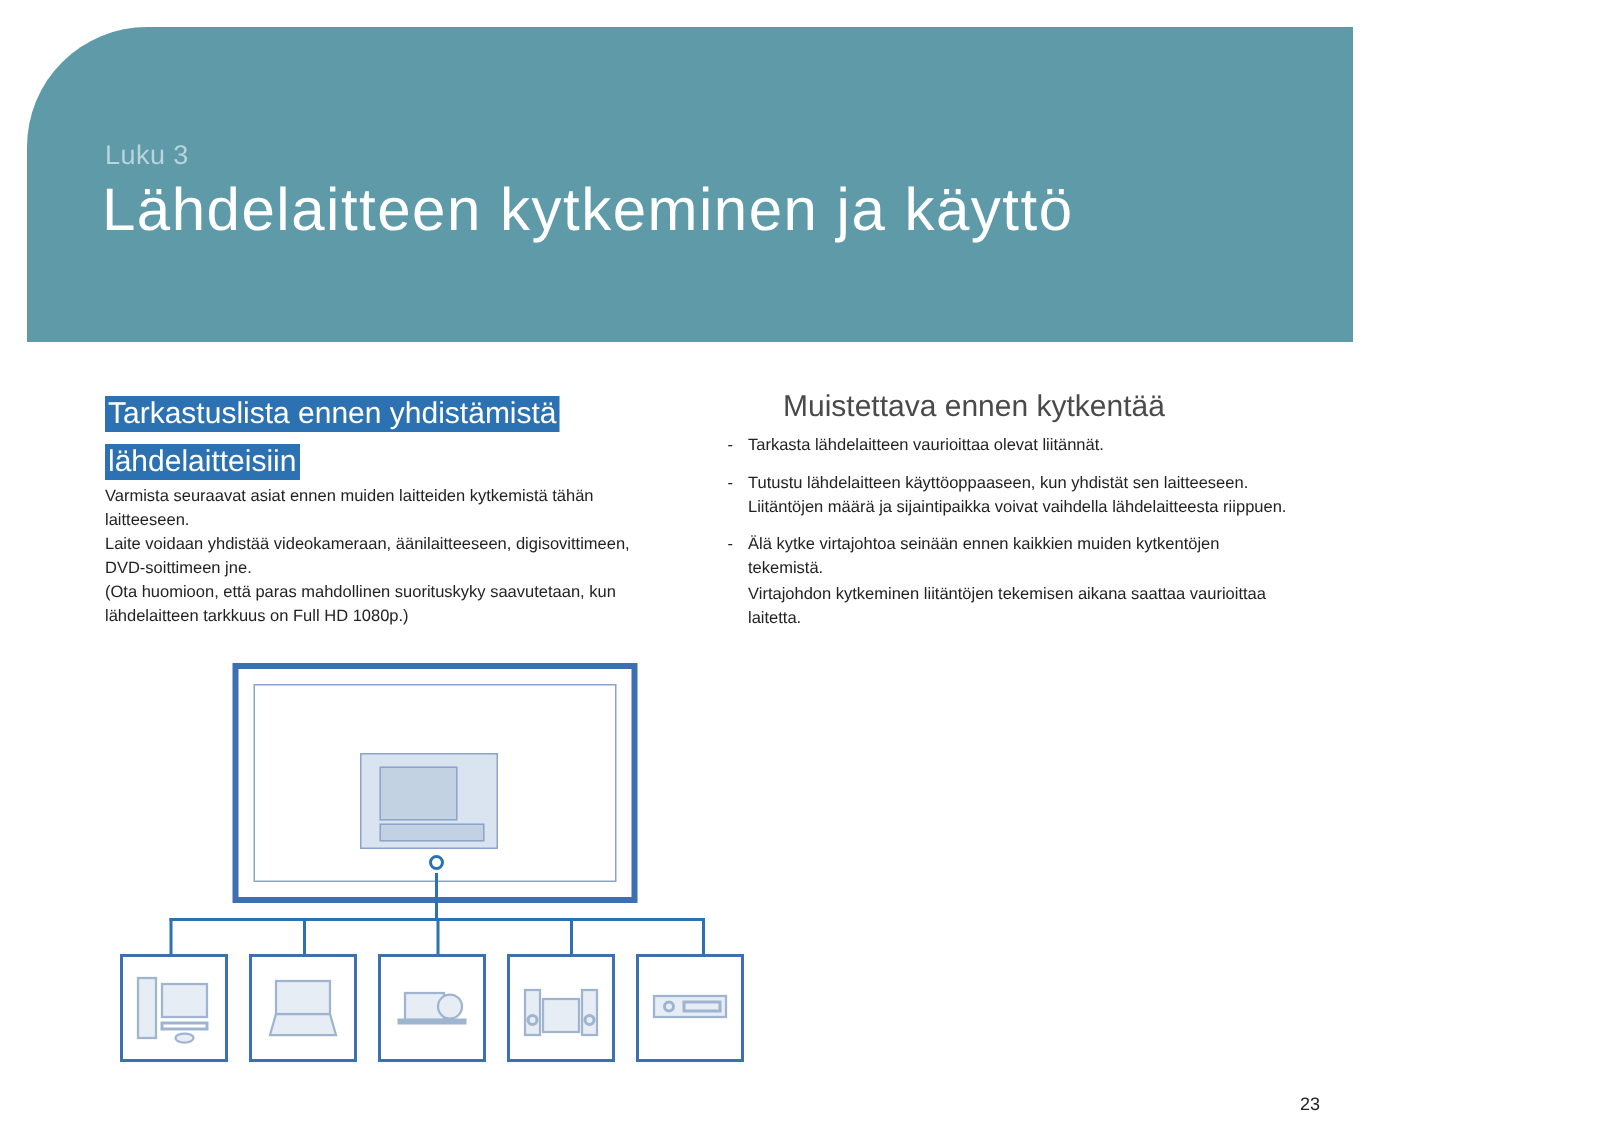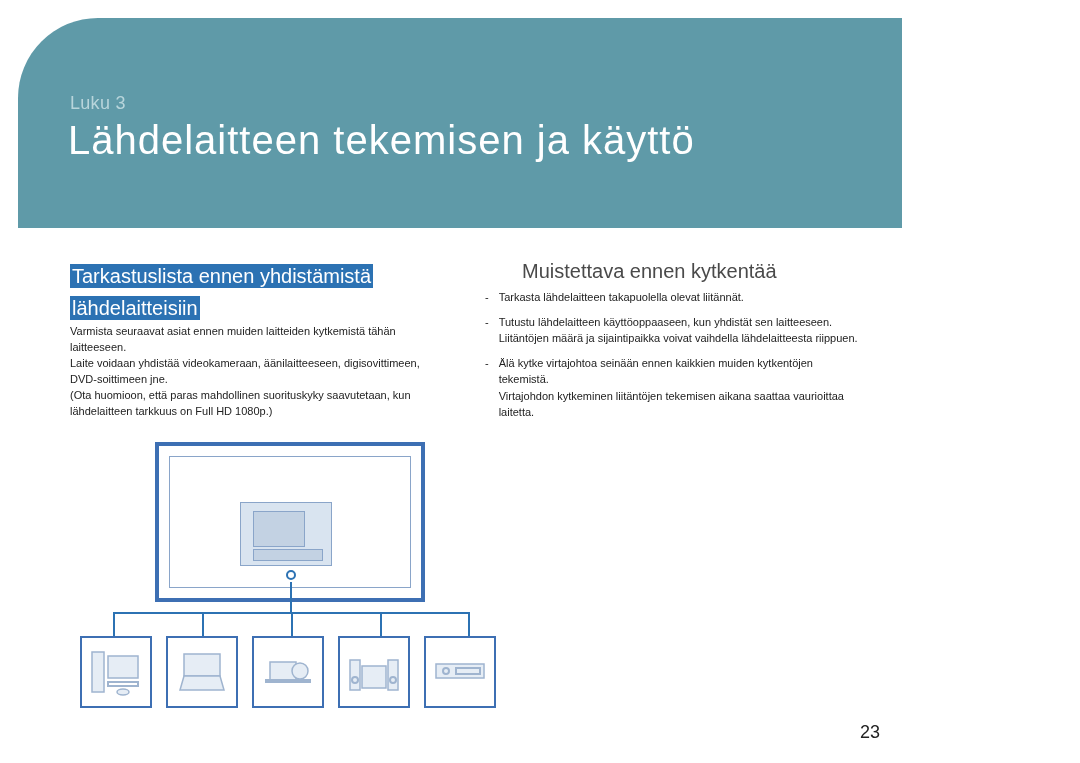--- a/index.html
+++ b/index.html
@@ -21,21 +21,21 @@
   .sec-hl {
     display: inline; background: #2c72b3; color: #fff; font-size: 20px; font-weight: 400;
     line-height: 1.6; padding: 1px 2px; box-decoration-break: clone; -webkit-box-decoration-break: clone;
   }
   .sec-plain { color: #4a4a4a; font-size: 20px; font-weight: 400; margin-left: 37px; }
   .intro { font-size: 11px; line-height: 1.45; color: #222; }
   .body-list { margin-top: 6px; font-size: 11px; line-height: 1.5; color: #222; }
   .body-list .item { display: flex; gap: 10px; margin-bottom: 8px; }
   .body-list .dash { flex: 0 0 auto; }
   .body-list .txt  { flex: 1 1 auto; }
-  .page-num { position: absolute; right: 40px; bottom: 20px; font-size: 18px; color: #222; }
+  .page-num { position: absolute; right: 40px; bottom: 20px; font-size: 12px; color: #222; }
 
   
   .diagram { position: relative; margin-top: 22px; width: 440px; height: 282px; }
   .tv {
     position: absolute; top: 0; left: 85px; width: 270px; height: 160px;
     border: 4px solid #3d6fb3; background: #fff;
   }
   .tv::before {
     content: ""; position: absolute; inset: 10px; border: 1px solid #8aa5c9;
   }
@@ -65,21 +65,21 @@
   .dev svg { width:56px; height:56px; }
   .sline { stroke:#9fb4cf; stroke-width:2; fill:none; }
   .sfill { fill:#e6edf5; stroke:#9fb4cf; stroke-width:1.5; }
 </style>
 </head>
 <body>
 
 <div class="page">
   <div class="banner">
     <div class="chapter">Luku 3</div>
-    <div class="title">Lähdelaitteen tekemisen ja käyttö</div>
+    <div class="title">Lähdelaitteen kytkeminen ja käyttö</div>
   </div>
 
   <div class="columns">
     <div class="col-left">
       <div>
         <span class="sec-hl">Tarkastuslista ennen yhdistämistä lähdelaitteisiin</span>
       </div>
       <div class="intro">Varmista seuraavat asiat ennen muiden laitteiden kytkemistä tähän laitteeseen.<br>Laite voidaan yhdistää videokameraan, äänilaitteeseen, digisovittimeen, DVD-soittimeen jne.<br>(Ota huomioon, että paras mahdollinen suorituskyky saavutetaan, kun lähdelaitteen tarkkuus on Full HD 1080p.)</div>
 
       <div class="diagram">
@@ -139,21 +139,21 @@
           </div>
         </div>
       </div>
     </div>
 
     <div class="col-right">
       <div class="sec-plain">Muistettava ennen kytkentää</div>
       <div class="body-list">
         <div class="item">
           <div class="dash">-</div>
-            <div class="txt">Tarkasta lähdelaitteen takapuolella olevat liitännät.</div>
+            <div class="txt">Tarkasta lähdelaitteen vaurioittaa olevat liitännät.</div>
         </div>
         <div class="item">
           <div class="dash">-</div>
             <div class="txt">Tutustu lähdelaitteen käyttöoppaaseen, kun yhdistät sen laitteeseen.<br>Liitäntöjen määrä ja sijaintipaikka voivat vaihdella lähdelaitteesta riippuen.</div>
         </div>
         <div class="item">
           <div class="dash">-</div>
             <div class="txt">Älä kytke virtajohtoa seinään ennen kaikkien muiden kytkentöjen tekemistä.<br>Virtajohdon kytkeminen liitäntöjen tekemisen aikana saattaa vaurioittaa laitetta.</div>
         </div>
       </div>

